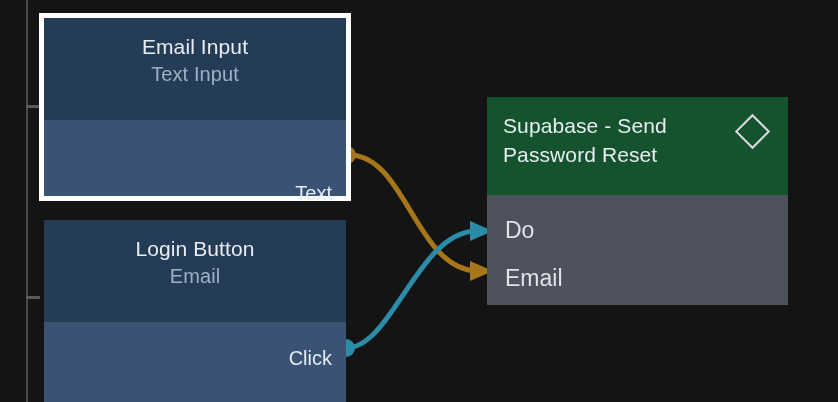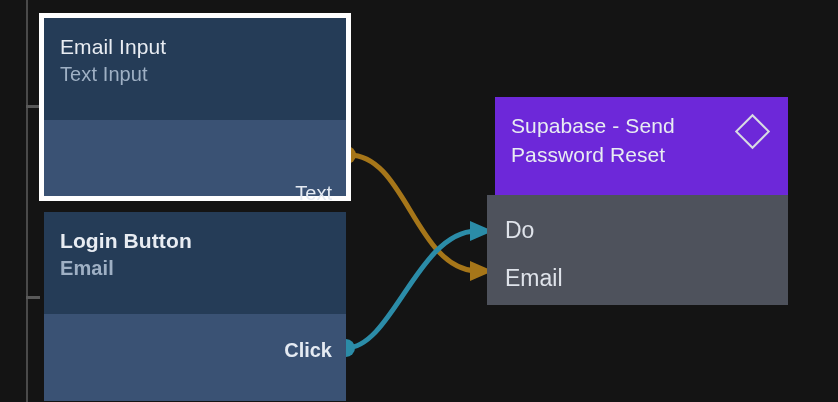--- a/index.html
+++ b/index.html
@@ -77,35 +77,34 @@
     font-size: 20px;
     line-height: 27px;
     letter-spacing: 0.1px;
   }
   .node-body {
     box-sizing: border-box;
     position: relative;
   }
 
   
-  .node-widget .node-header { background: #253c57; }
+  .node-widget .node-header { background: #253c57; text-align: center; }
   .node-widget .node-body   { background: #3a5274; }
   .node-widget .port-row {
     position: absolute;
     right: 14px;
     color: #e4eaf2;
     font-size: 20px;
     line-height: 22px;
   }
 
   
   .node-action .node-header {
-    background: #6d28d9;
+    background: #14532d;
     padding-right: 78px;
-    margin-left: 8px;
   }
   .node-action .node-body { background: #4e525c; }
   .node-action .in-row {
     position: absolute;
     left: 18px;
     color: #dfe3ea;
     font-size: 23px;
     line-height: 22px;
   }
 
@@ -142,21 +141,21 @@
   <div class="node node-widget" style="left:44px; top:18px; width:302px; height:178px;">
     <div class="node-header" style="height:102px;">
       <div class="node-title">Email Input</div>
       <div class="node-subtitle">Text Input</div>
     </div>
     <div class="node-body" style="height:76px;">
       <div class="port-row" style="top:26px;margin-top:36px;">Text</div>
     </div>
   </div>
 
-  <div class="node node-widget" style="left:44px; top:212px; width:302px; height:172px;font-weight:bold;">
+  <div class="node node-widget" style="left:44px; top:220px; width:302px; height:172px;">
     <div class="node-header" style="height:102px;">
       <div class="node-title">Login Button</div>
       <div class="node-subtitle">Email</div>
     </div>
     <div class="node-body" style="height:87px;padding-left:38px;">
       <div class="port-row" style="top:25px;">Click</div>
     </div>
   </div>
 
   <div class="node node-action" style="left:487px; top:97px; width:301px; height:208px;">

